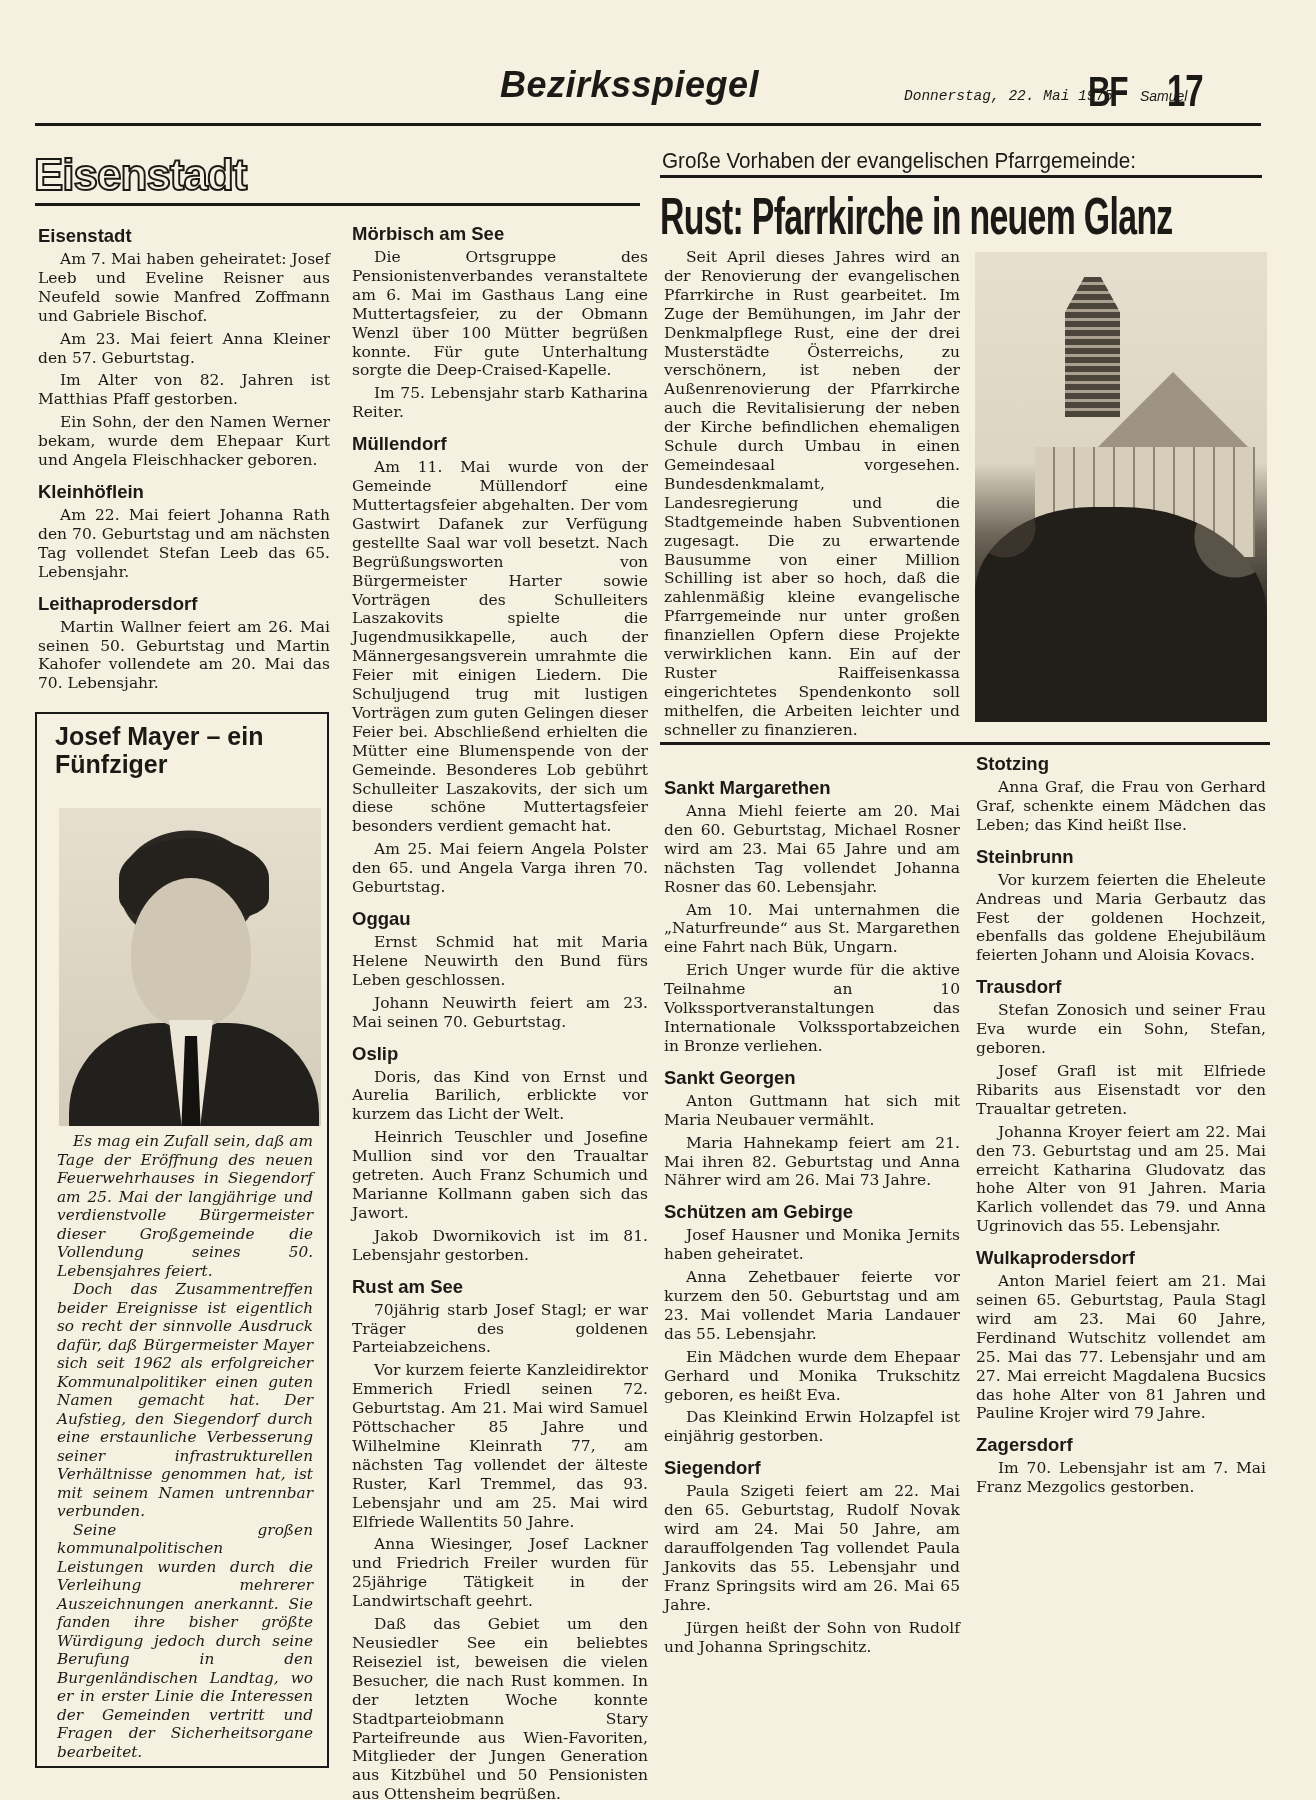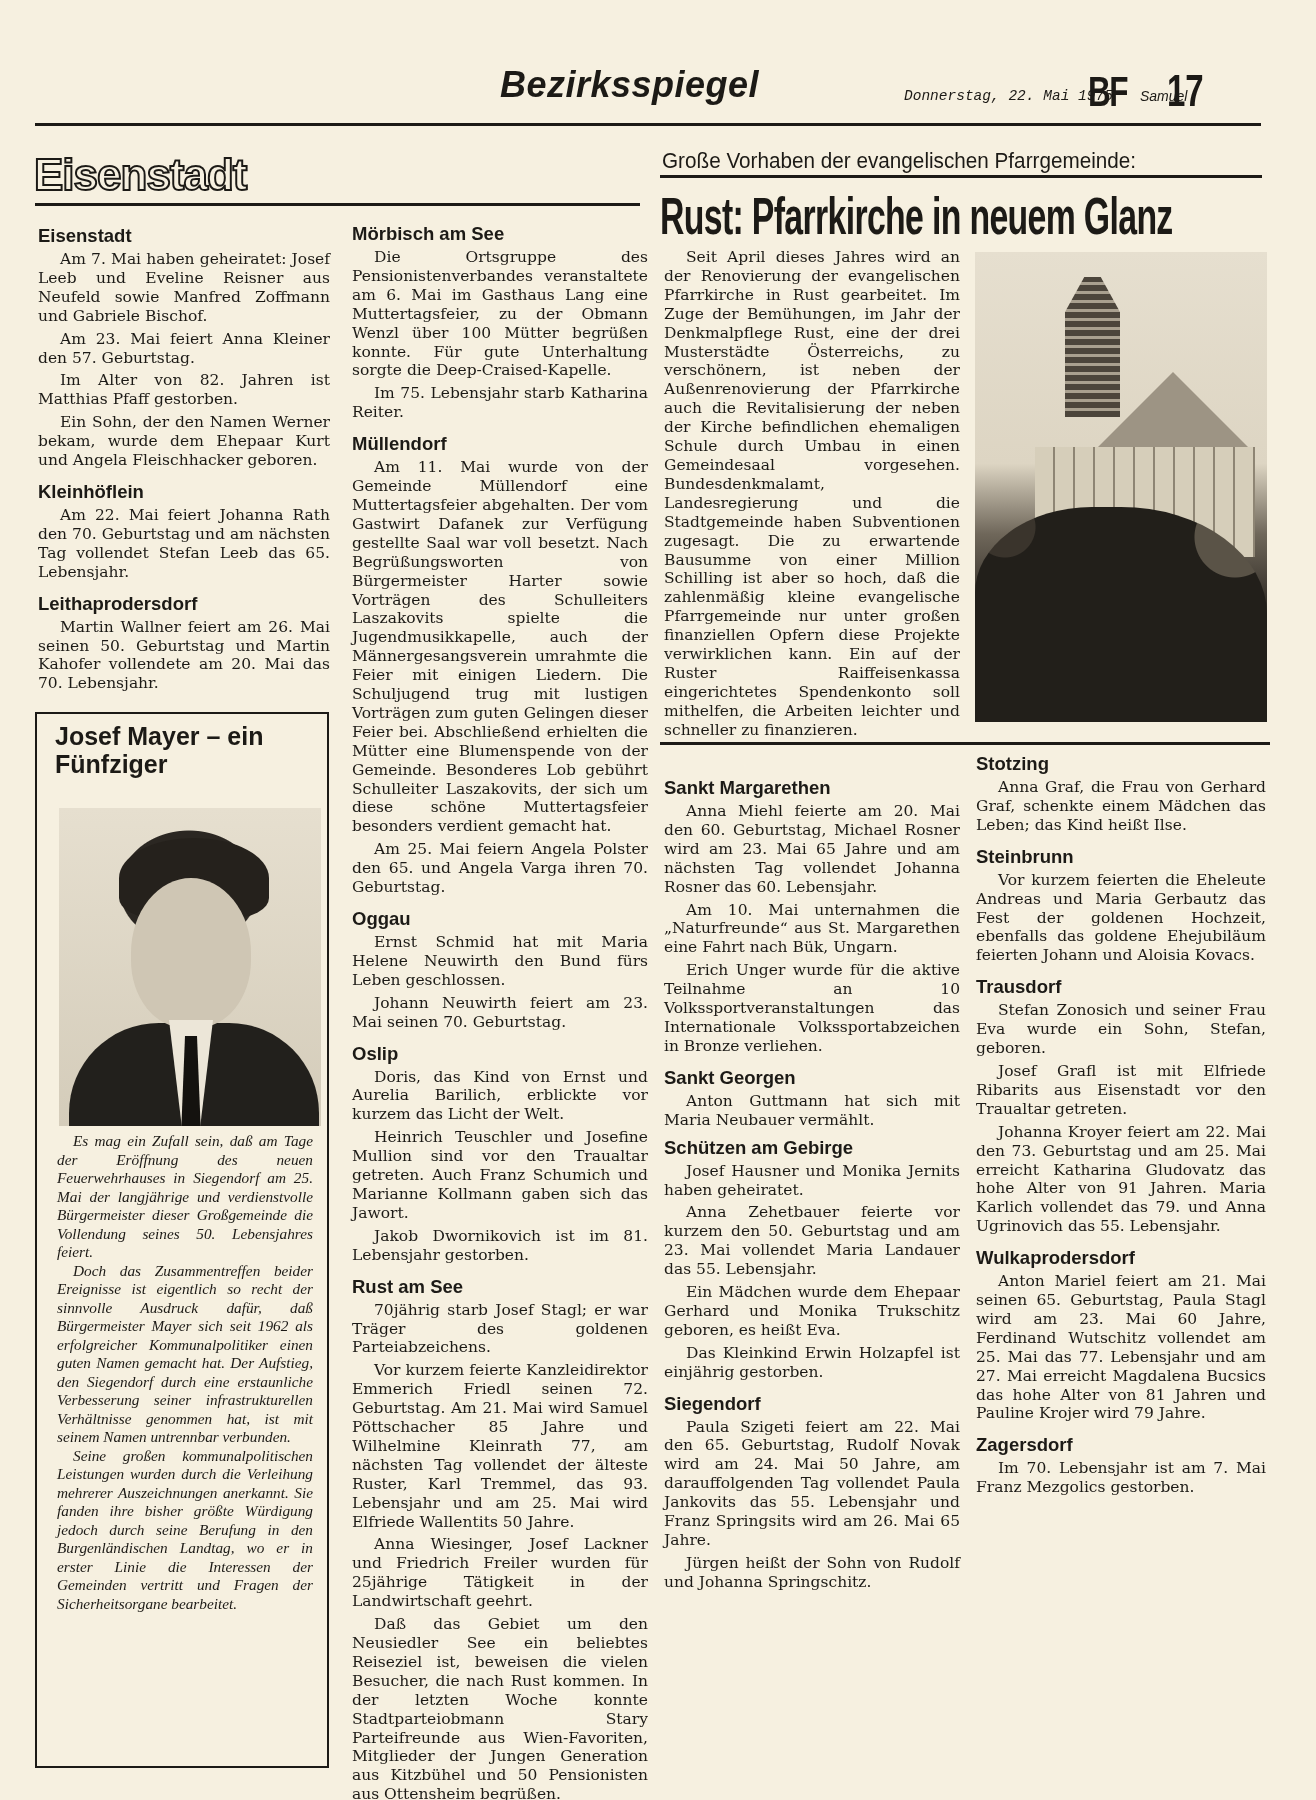--- a/index.html
+++ b/index.html
@@ -84,21 +84,21 @@
   .portrait .face {
     position:absolute; left:72px; top:70px; width:120px; height:150px;
     background:#cfc6b4; border-radius:50% 50% 45% 45%;
   }
   .portrait .hair {
     position:absolute; left:60px; top:30px; width:150px; height:80px;
     background:#25211c; border-radius:60% 60% 30% 30%;
   }
   .box .caption {
     position:absolute; left:20px; top:418px; width:256px;
-    font-style:italic; font-size:15.3px; line-height:18.5px; text-align:justify;font-family:Liberation Serif, serif;
+    font-style:italic; font-size:15.3px; line-height:18.5px; text-align:justify;
   }
   .box .caption p { margin:0; text-indent:16px; }
   .church {
     left:975px; top:252px; width:292px; height:470px;
     background:
       linear-gradient(180deg, #e6dfcf 0%, #ddd5c3 45%, #6f675a 60%, #26221d 78%, #1c1915 100%);
     overflow:hidden;
   }
   .church .tower {
     position:absolute; left:90px; top:25px; width:55px; height:140px;
@@ -199,20 +199,21 @@
 </div>
 <div class="rule" style="left:660px; top:742px; width:610px; height:3px;"></div>
 
 <div class="col" id="col3" style="left:664px; top:756px; width:296px;margin-top:14px;">
     <h3>Sankt Margarethen</h3>
     <p>Anna Miehl feierte am 20. Mai den 60. Geburtstag, Michael Rosner wird am 23. Mai 65 Jahre und am nächsten Tag vollendet Johanna Rosner das 60. Lebensjahr.</p>
     <p>Am 10. Mai unternahmen die „Naturfreunde“ aus St. Margarethen eine Fahrt nach Bük, Ungarn.</p>
     <p class="gap">Erich Unger wurde für die aktive Teilnahme an 10 Volkssportveranstaltungen das Internationale Volkssportabzeichen in Bronze verliehen.</p>
     <h3>Sankt Georgen</h3>
     <p>Anton Guttmann hat sich mit Maria Neubauer vermählt.</p>
+    <p class="gap">Maria Hahnekamp feiert am 21. Mai ihren 82. Geburtstag und Anna Nährer wird am 26. Mai 73 Jahre.</p>
     <h3>Schützen am Gebirge</h3>
     <p>Josef Hausner und Monika Jernits haben geheiratet.</p>
     <p>Anna Zehetbauer feierte vor kurzem den 50. Geburtstag und am 23. Mai vollendet Maria Landauer das 55. Lebensjahr.</p>
     <p>Ein Mädchen wurde dem Ehepaar Gerhard und Monika Trukschitz geboren, es heißt Eva.</p>
     <p class="gap">Das Kleinkind Erwin Holzapfel ist einjährig gestorben.</p>
     <h3>Siegendorf</h3>
     <p>Paula Szigeti feiert am 22. Mai den 65. Geburtstag, Rudolf Novak wird am 24. Mai 50 Jahre, am darauffolgenden Tag vollendet Paula Jankovits das 55. Lebensjahr und Franz Springsits wird am 26. Mai 65 Jahre.</p>
     <p class="gap">Jürgen heißt der Sohn von Rudolf und Johanna Springschitz.</p>
   </div>
 

